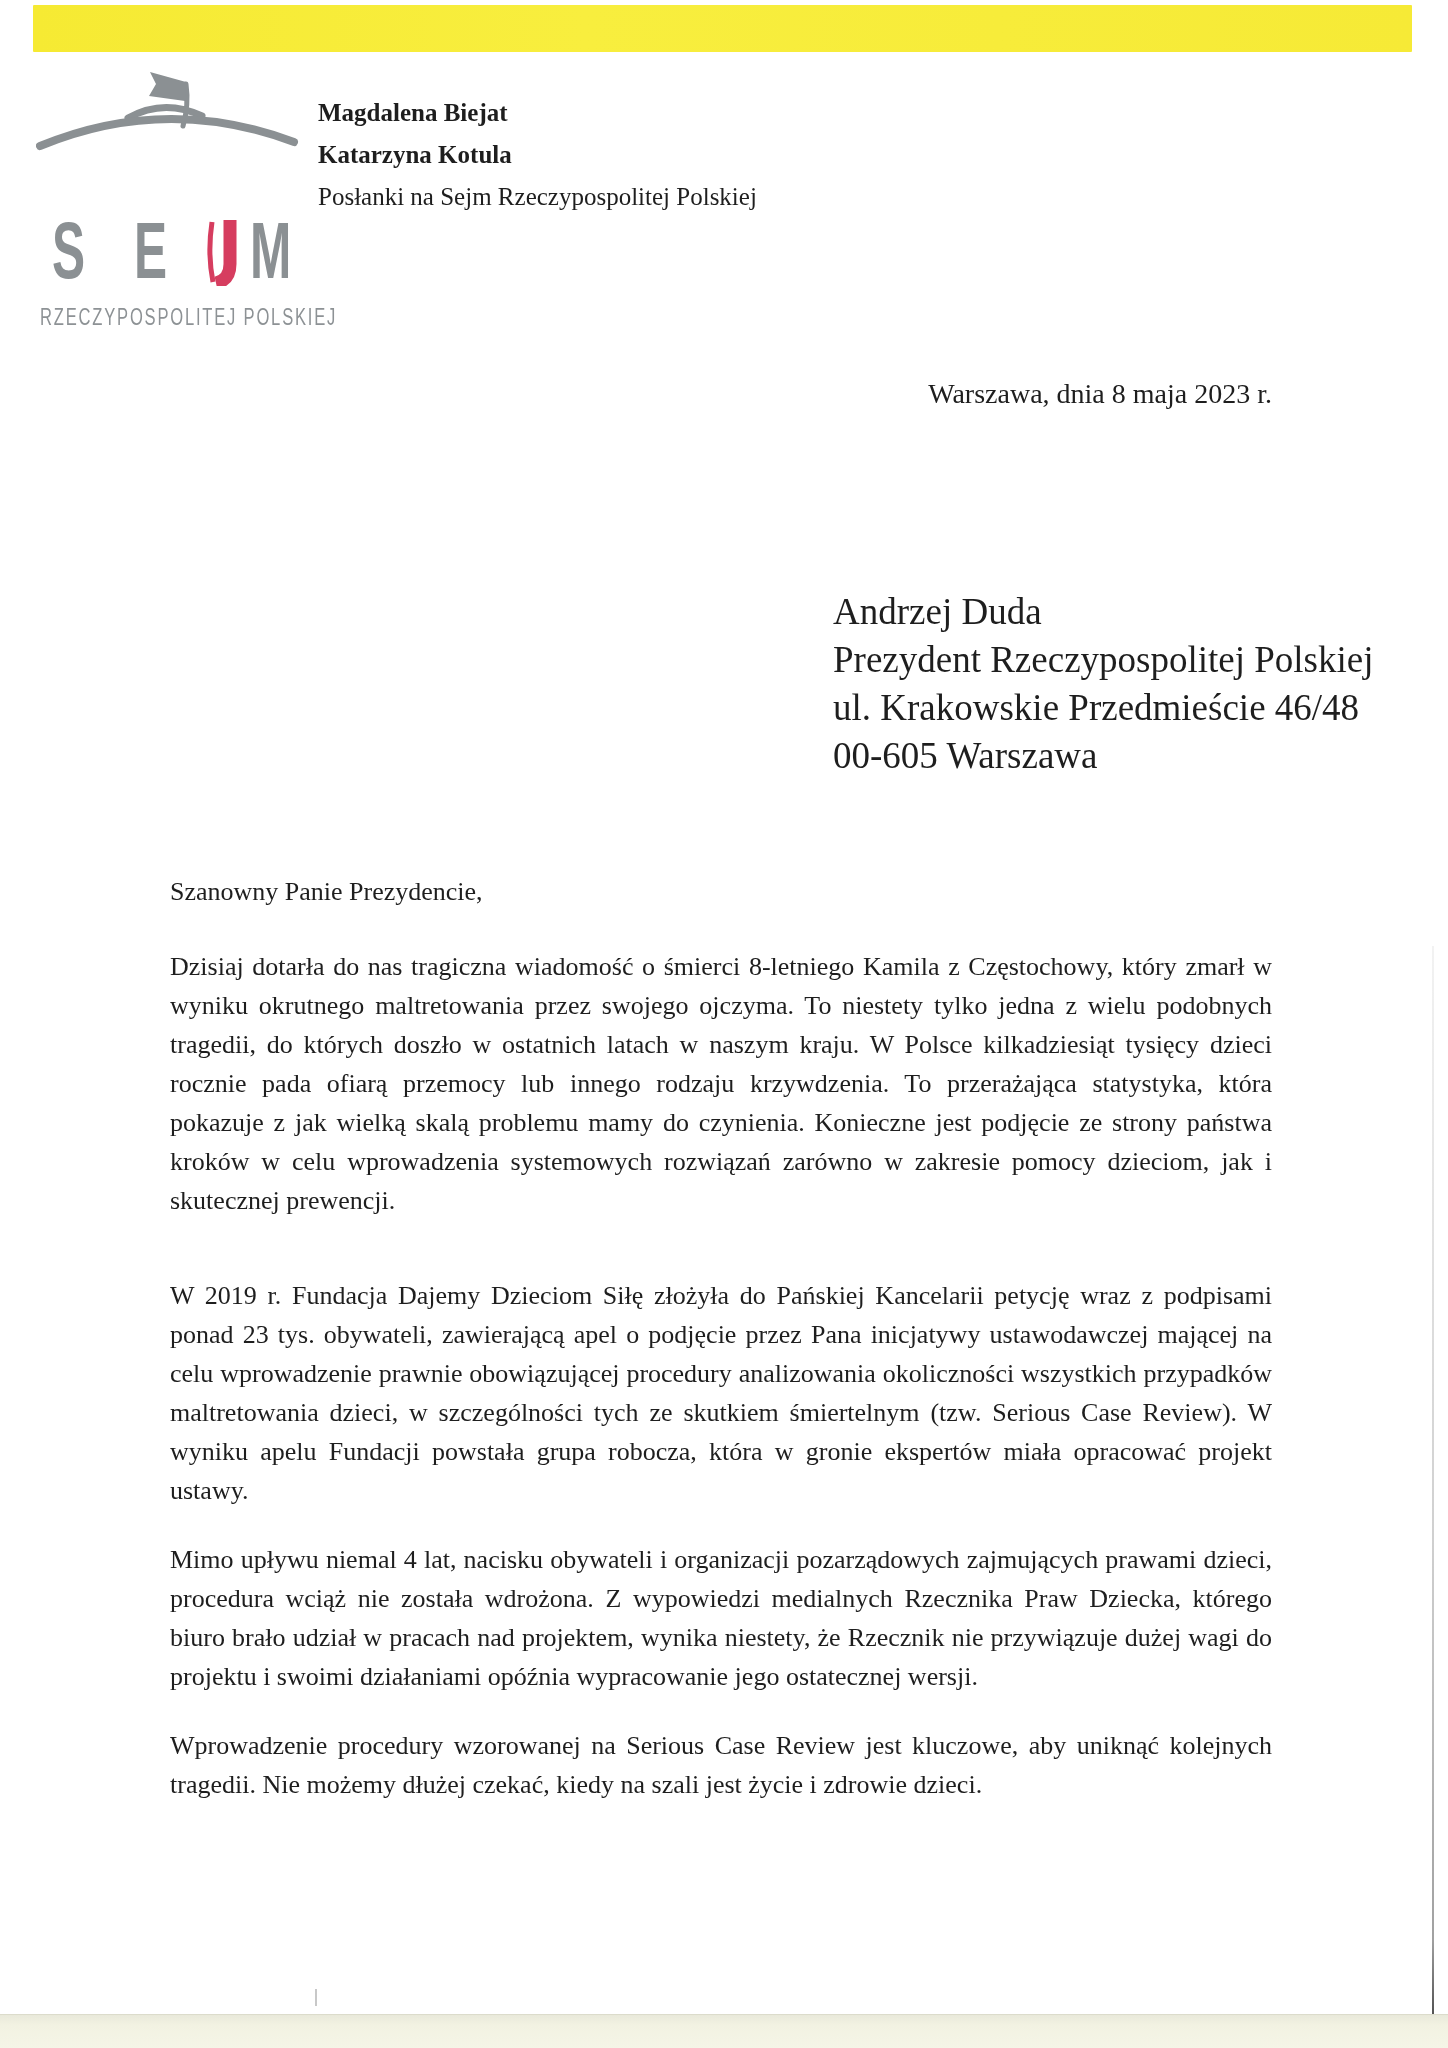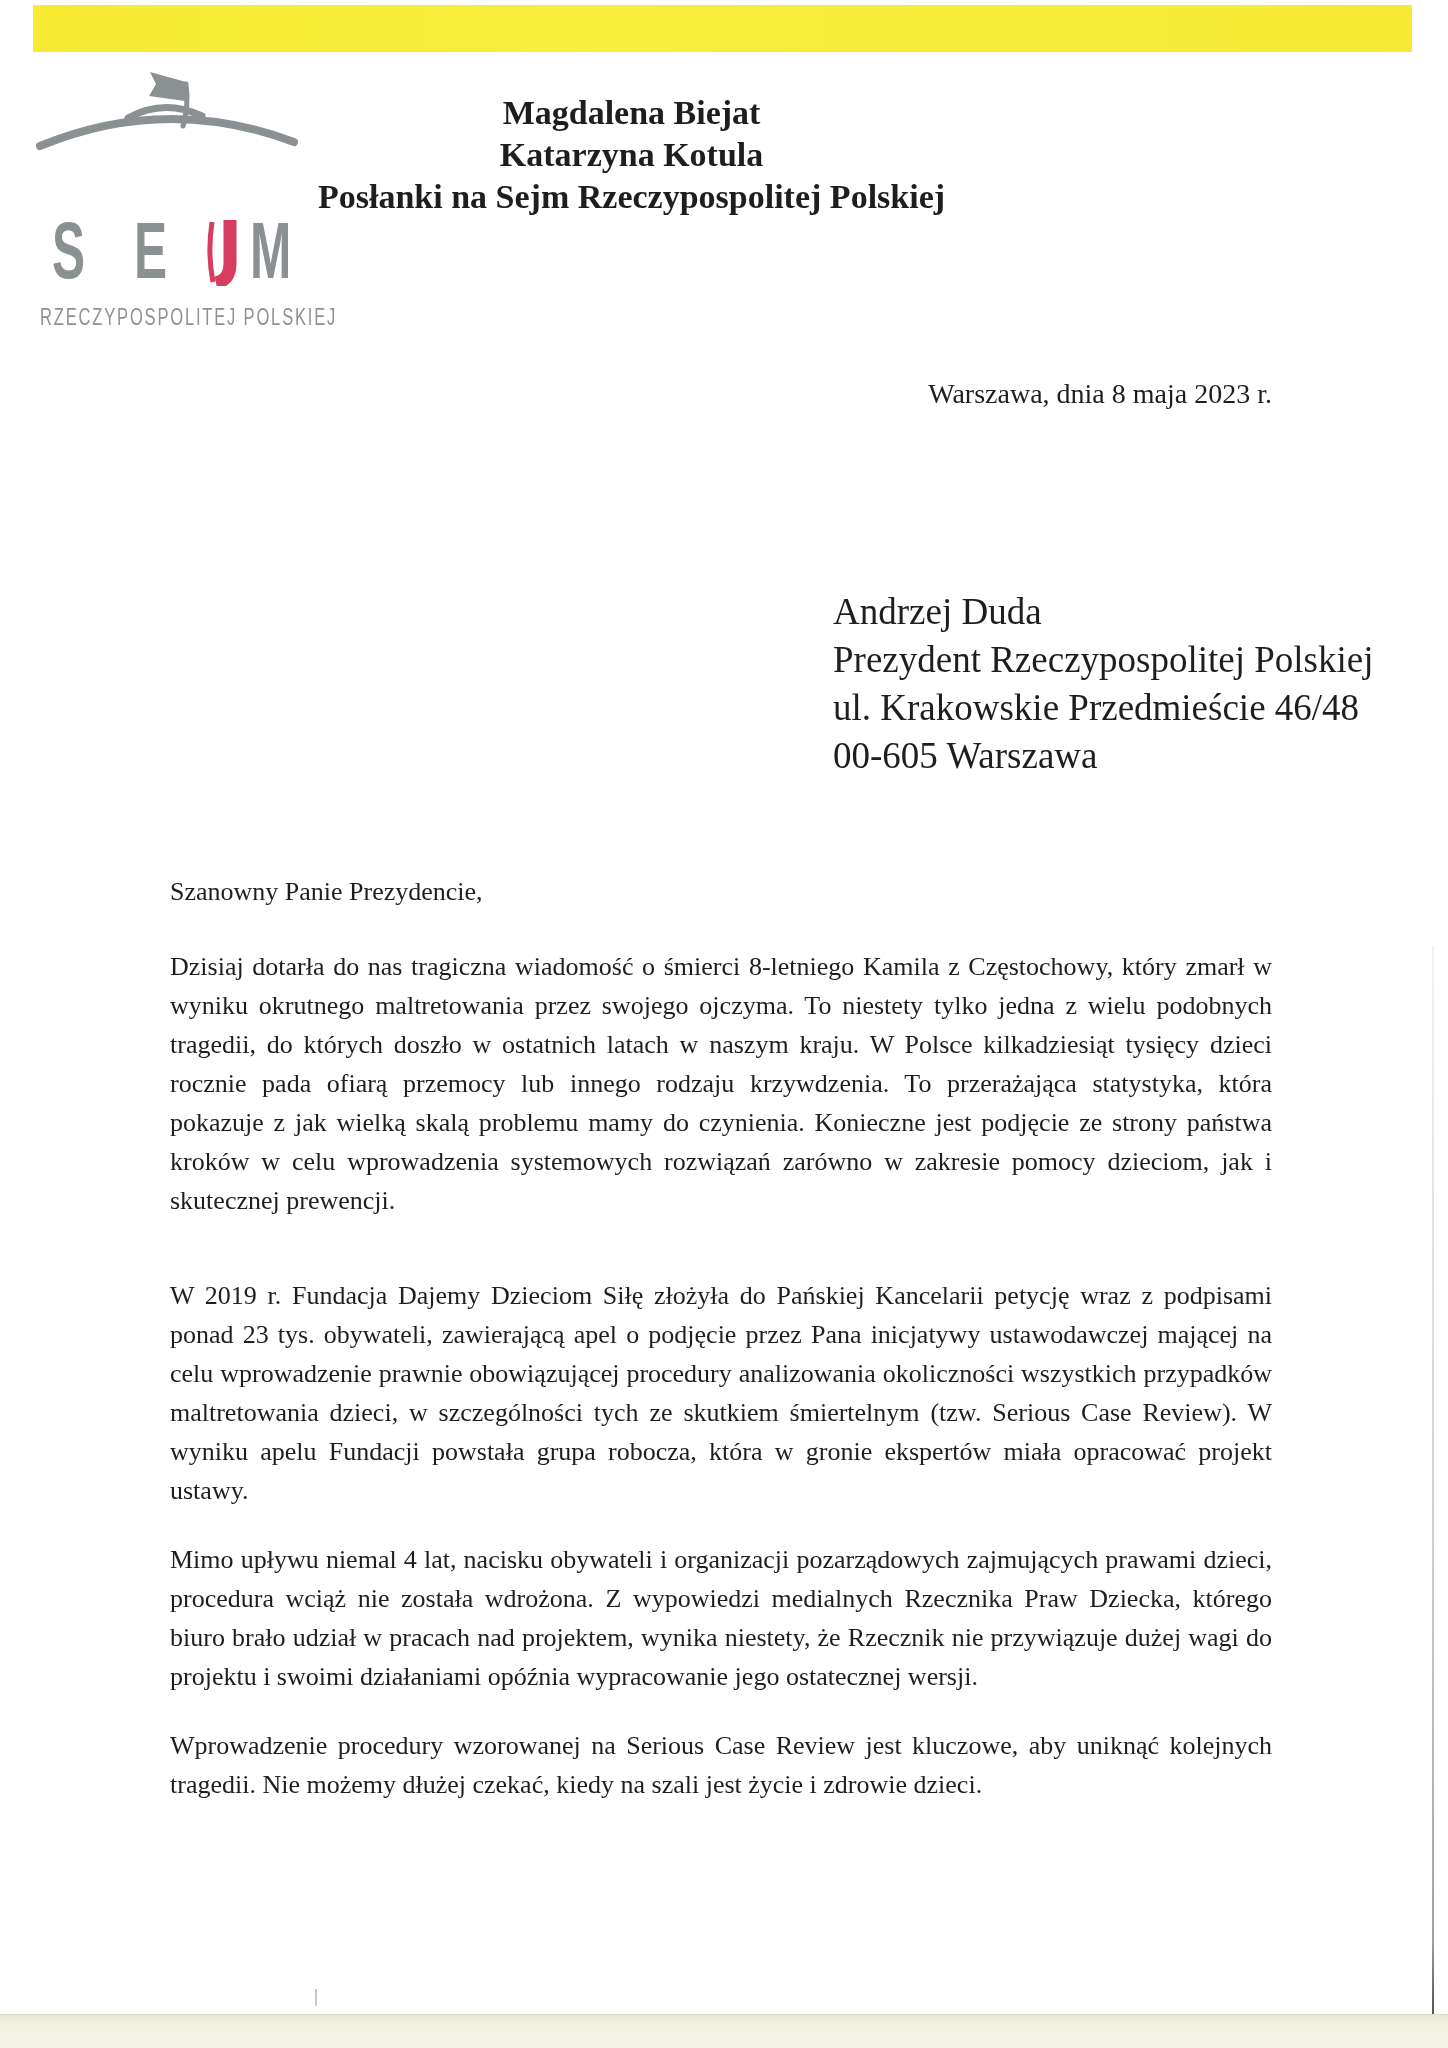--- a/index.html
+++ b/index.html
@@ -26,23 +26,23 @@
     transform:scaleX(0.62);transform-origin:left top;
   }
   .logo-sub{
     position:absolute;left:4px;top:236px;white-space:nowrap;
     font-family:"Liberation Sans",sans-serif;font-weight:400;
     font-size:23px;letter-spacing:2.5px;color:#8d9295;
     transform:scaleX(0.72);transform-origin:left top;
   }
 
   
-  .senders{left:318px;top:92px;line-height:42px;font-size:34px;text-align:center;}
+  .senders{left:318px;top:92px;line-height:42px;font-size:25px;}
   .sender-name{font-weight:700;}
-  .sender-role{font-weight:700;}
+  .sender-role{font-weight:400;}
 
   .dateline{left:900px;top:348px;width:372px;font-size:28px;text-align:right;white-space:nowrap;margin-top:30px;}
 
   .recipient{left:833px;top:588px;font-size:37px;line-height:48px;}
 
   .letter-body{left:170px;top:872px;width:1102px;font-size:26px;line-height:39px;}
   .salutation{margin:0 0 36px 0;}
   .para{margin:0;text-align:justify;}
   .para + .para{margin-top:30px;font-family:Liberation Serif, serif;}
   .para.first-gap{margin-top:0;}

